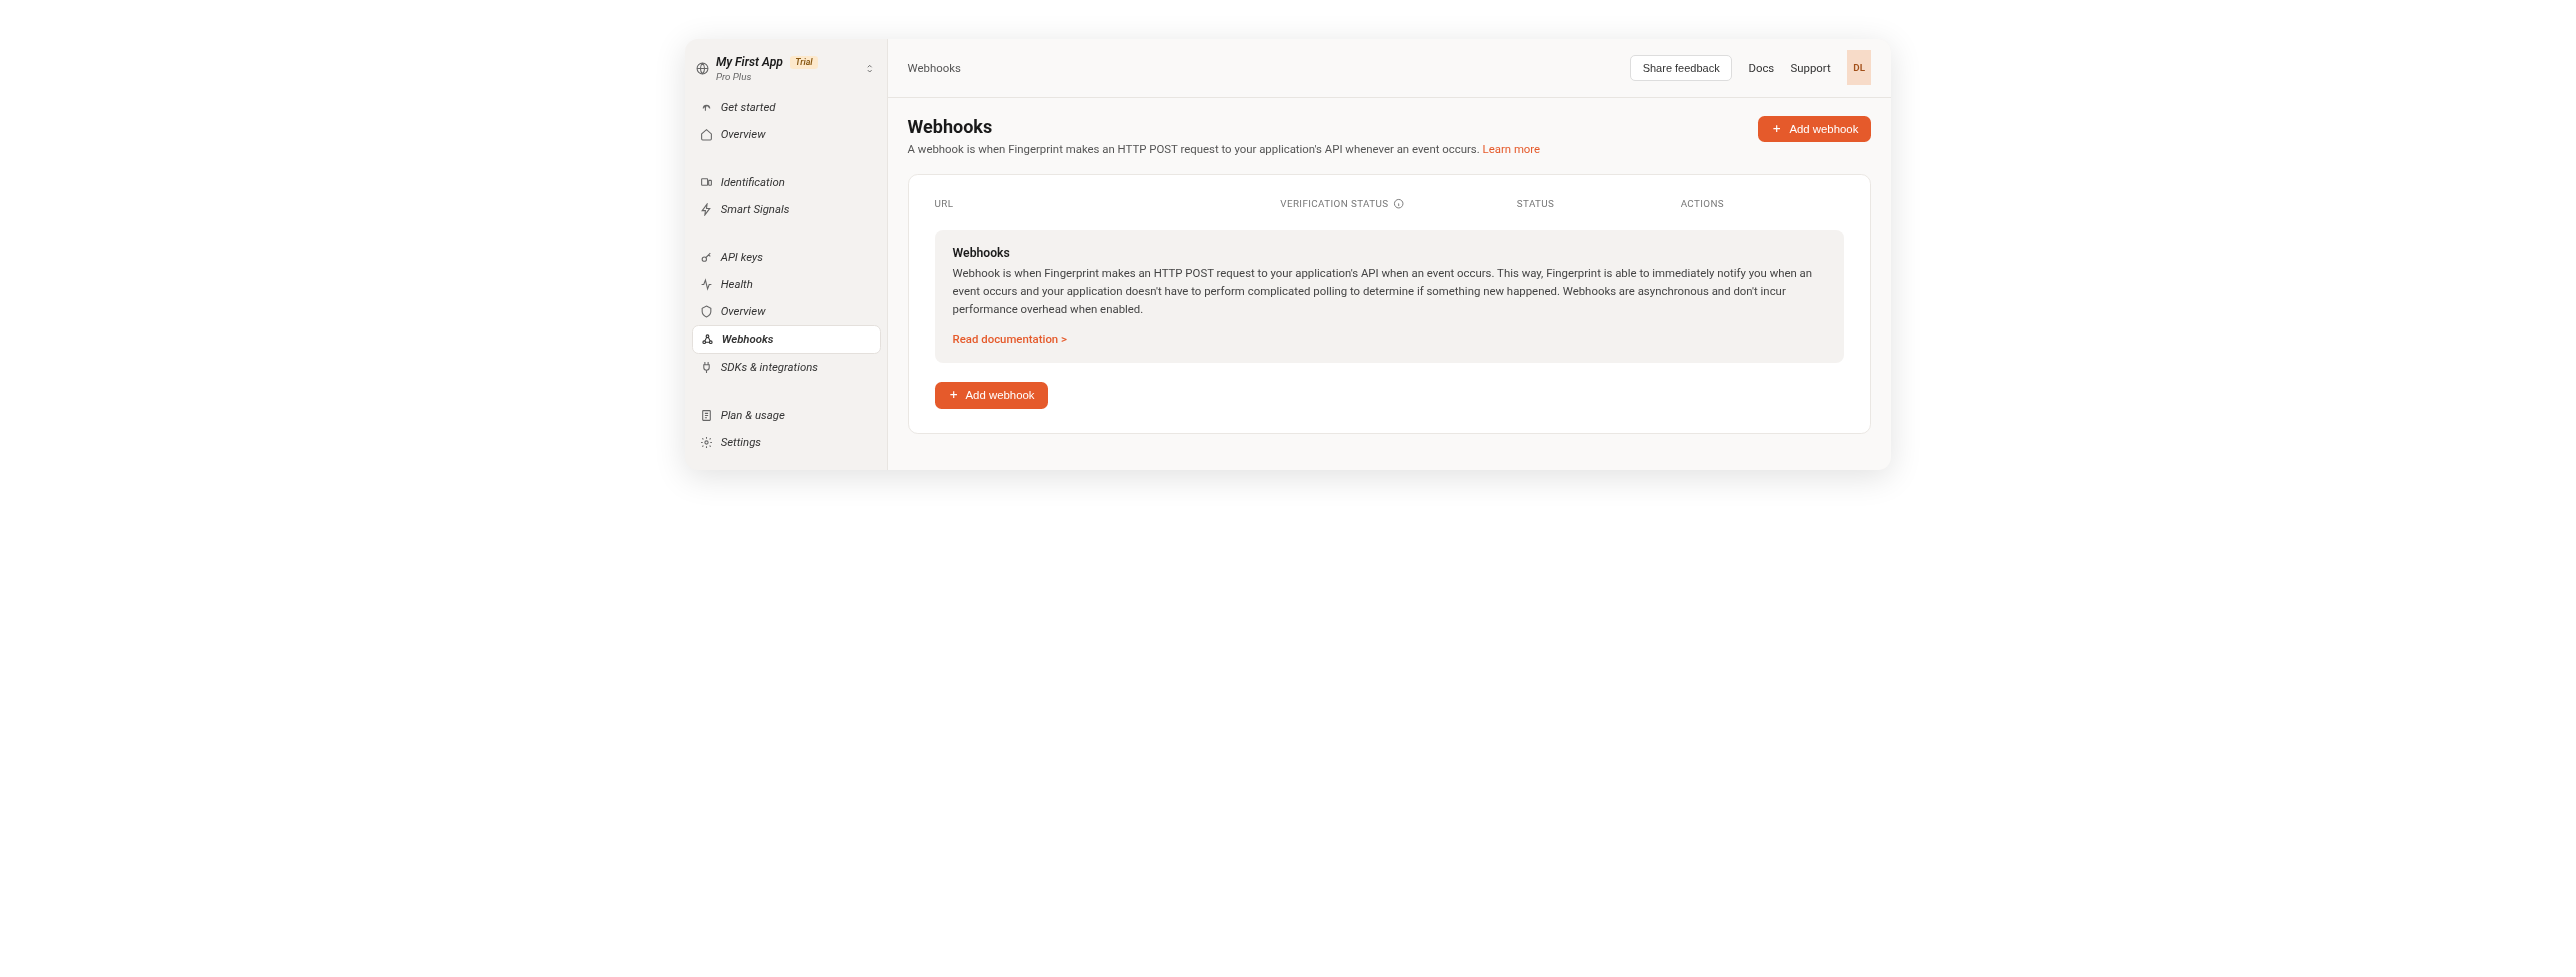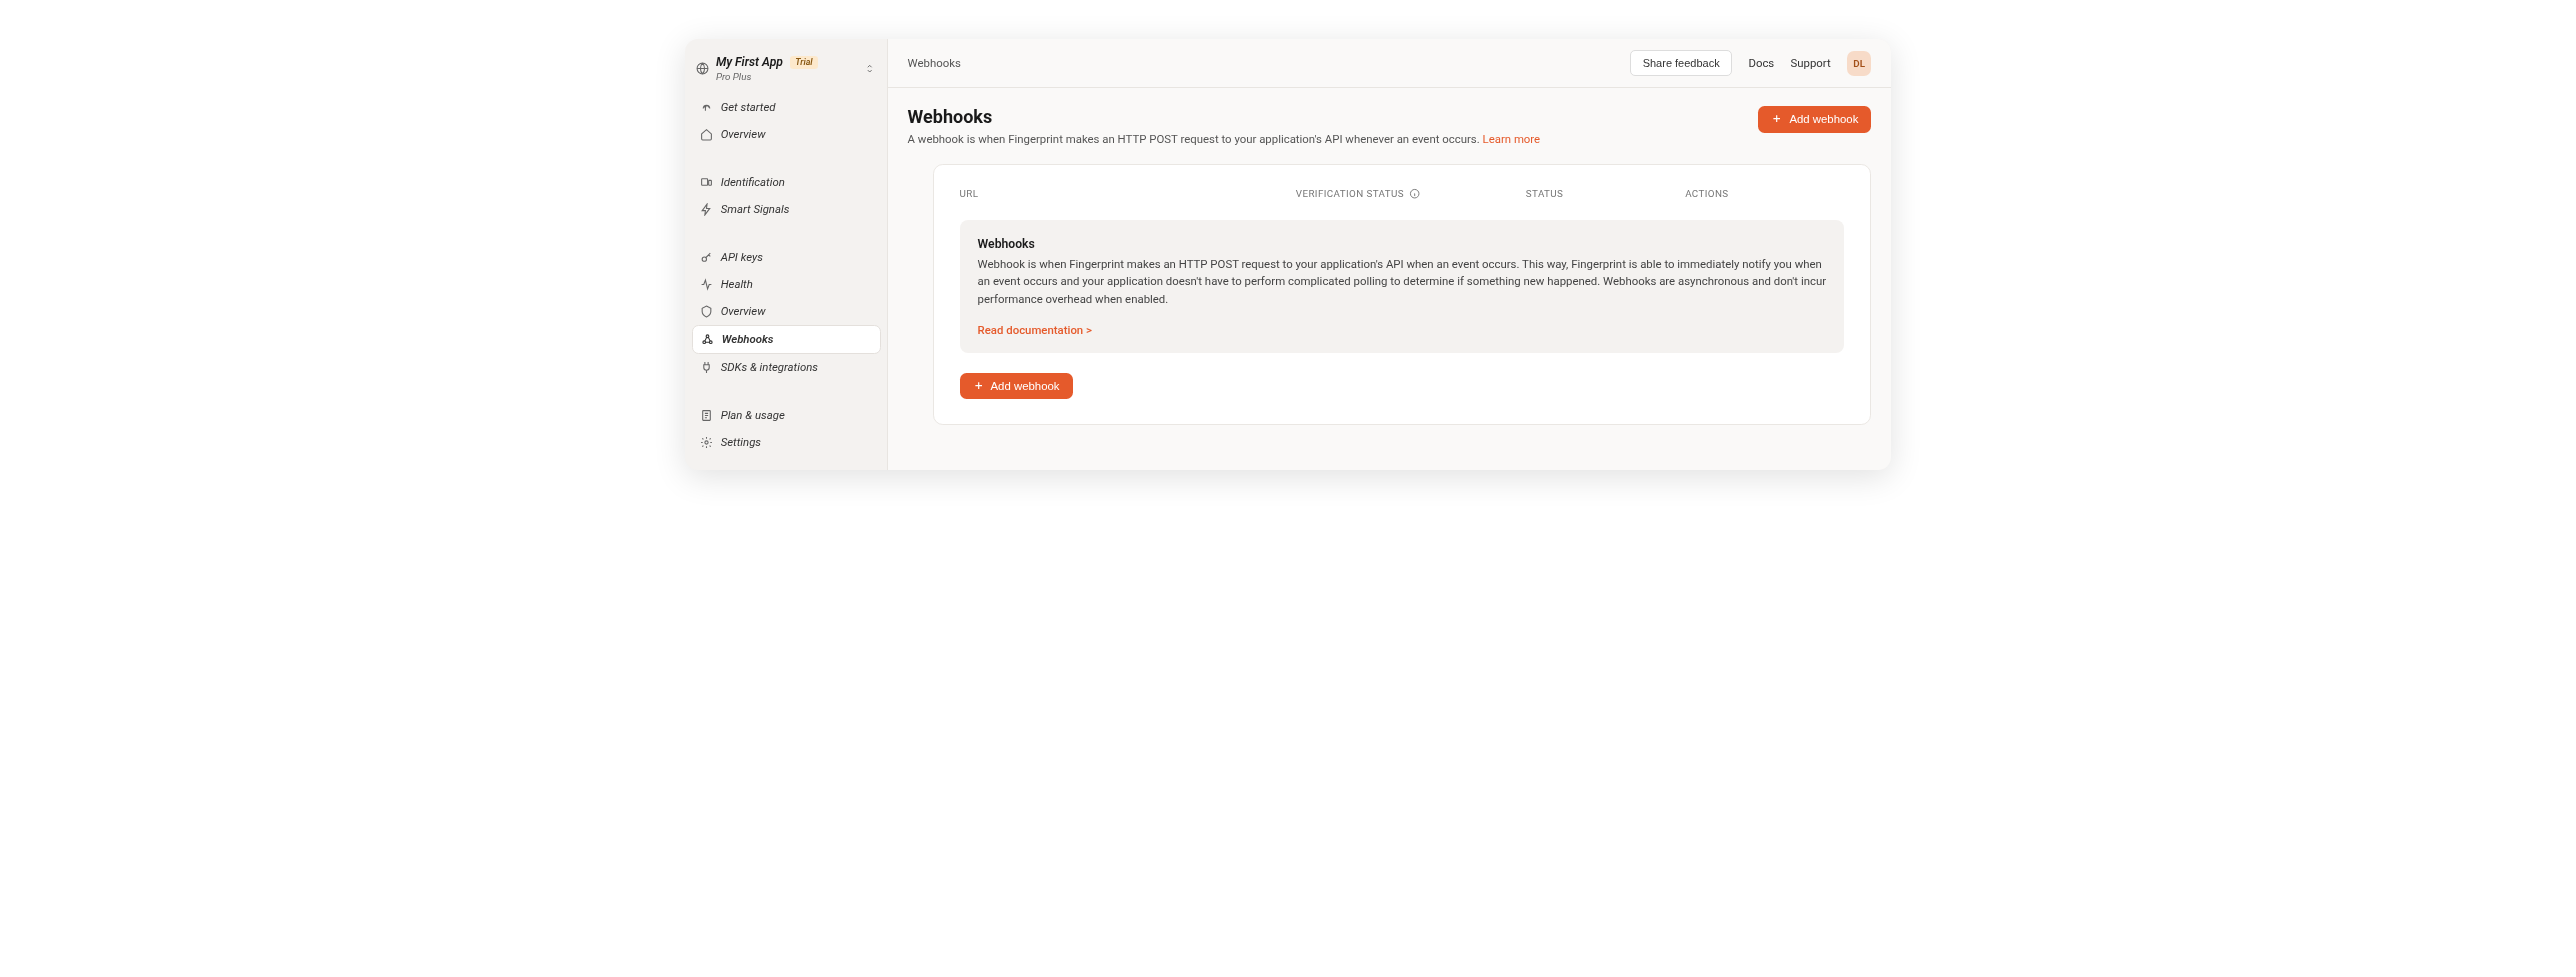--- a/index.html
+++ b/index.html
@@ -107,24 +107,24 @@
       font-size: 11px;
       color: #333;
       cursor: pointer;
     }
     .toplink {
       font-size: 11.4px;
       color: #333;
       cursor: pointer;
     }
     .avatar {
-      width: 24.4px; height: 25px;
+      width: 24.4px; height: 35px;
       background: #f7dbc8;
       color: #a24f18;
-      border-radius: 7px;
+      border-radius: 0;
       display: flex;
       align-items: center;
       justify-content: center;
       font-size: 9.8px;
       font-weight: 600;
       text-align: right;
     }
     .content { padding: 18px 19.6px 24.4px; }
     .page-header {
       display: flex;
@@ -158,21 +158,20 @@
       align-items: flex-start;
       gap: 6.5px;
       cursor: pointer;
     }
     .btn-primary .plus-icon { width: 11.4px; height: 11.4px; }
     .card {
       background: #fff;
       border: 0.8px solid #eae7e3;
       border-radius: 9.8px;
       padding: 23px 26px 24.4px;
-      margin-left: 25px;
     }
     .table-head {
       display: flex;
       font-size: 9.8px;
       letter-spacing: 0.4px;
       color: #777;
       margin-bottom: 21px;
       align-items: center;
     }
     .th-url { width: 38%; }

